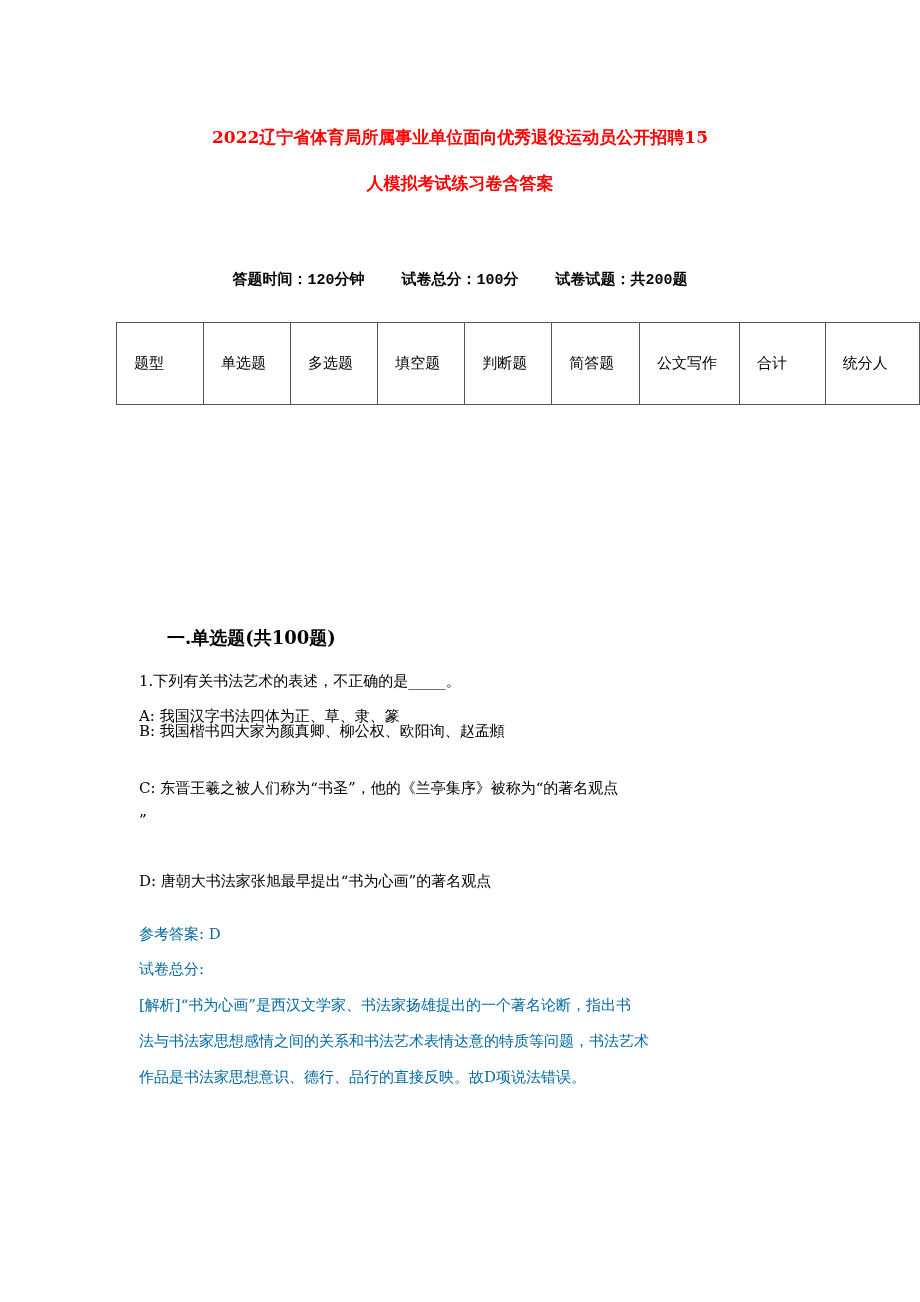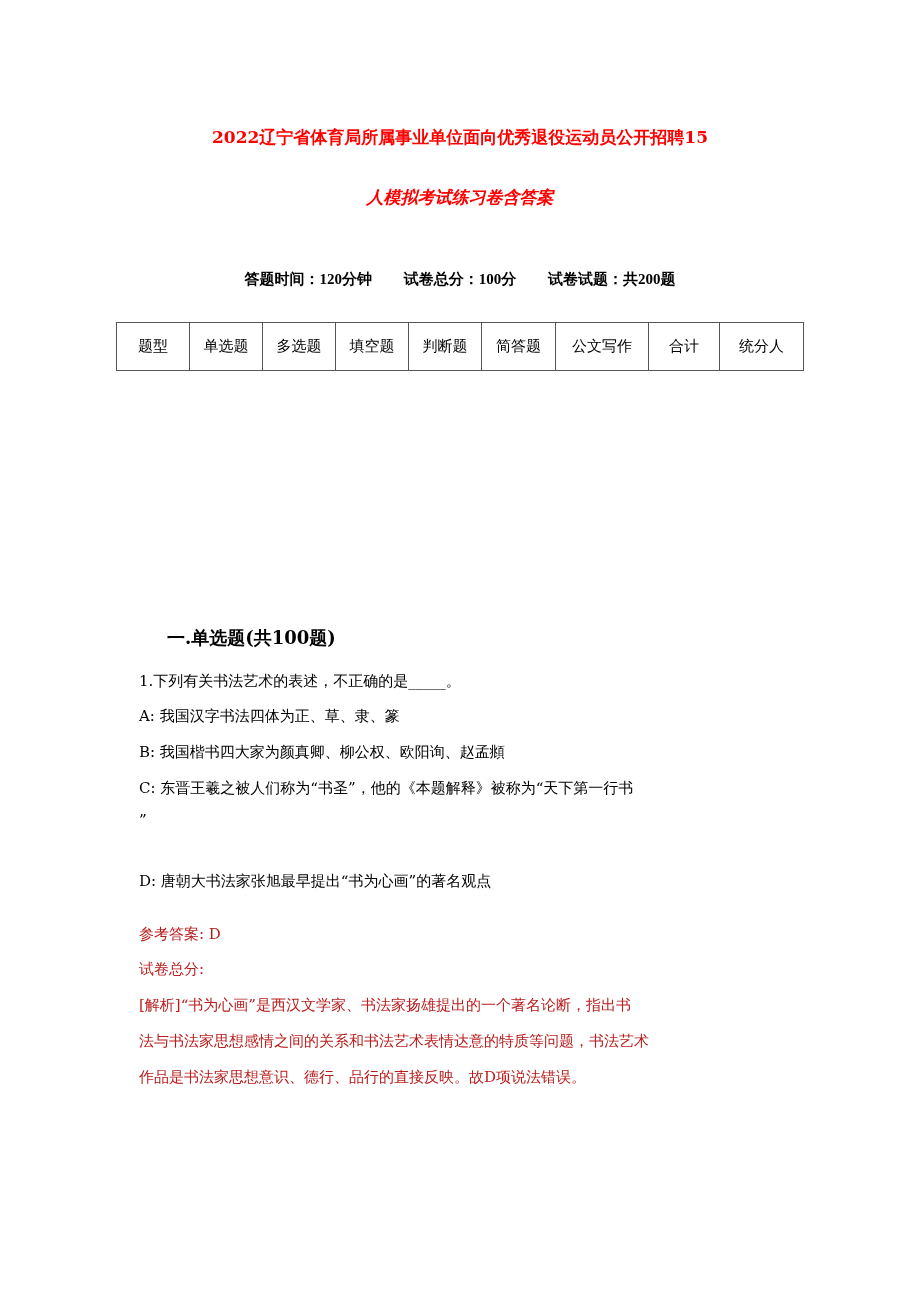--- a/index.html
+++ b/index.html
@@ -1,26 +1,26 @@
 <!DOCTYPE html>
 <html><head>
 <meta charset="utf-8">
 <style>
   html, body { margin:0; padding:0; background:#ffffff; }
   body { width:920px; height:1302px; position:relative; overflow:hidden; font-family:"DejaVu Serif", serif; color:#000; }
   .title { position:absolute; left:0; width:920px; text-align:center; color:#ff0000; font-family:"DejaVu Serif", serif; font-weight:bold; font-size:17px; letter-spacing:0px; }
   .t1 { top:126px; }
-  .t2 { top:186px;font-style:italic; }
-  .meta { position:absolute; top:270px; left:0; width:920px; text-align:center; font-family:Liberation Serif, serif; font-weight:bold; font-size:15px; }
+  .t2 { top:172px; }
+  .meta { position:absolute; top:270px; left:0; width:920px; text-align:center; font-family:Liberation Mono, monospace; font-weight:bold; font-size:15px; }
   .meta span { display:inline-block; margin:0 14px; }
   table.score { position:absolute; left:116px; top:322px; border-collapse:collapse; font-family:"DejaVu Sans", sans-serif; font-size:15px; }
-  table.score td { border:1px solid #555; text-align:center; padding:0; height:47px; }
+  table.score td { border:1px solid #555; text-align:left; padding:17px; height:47px; }
   .sec { position:absolute; left:139px; top:626px; font-family:"DejaVu Serif", serif; font-size:18px; font-weight:bold;margin-left:28px; }
   .line { position:absolute; left:139px; font-family:"DejaVu Serif", serif; font-size:15px; white-space:nowrap; }
-  .red { color:#b91c1c; }
+  .red { color:#0369a1; }
 </style>
 </head>
 <body>
 
 <div class="title t1">2022辽宁省体育局所属事业单位面向优秀退役运动员公开招聘15</div>
 <div class="title t2">人模拟考试练习卷含答案</div>
 
 <div class="meta">
   <span>答题时间：120分钟</span>
   <span>试卷总分：100分</span>
@@ -40,22 +40,22 @@
     <td style="width:70px">合计</td>
     <td style="width:83px">统分人</td>
   </tr>
 </tbody>
   </table>
 
 <div class="sec">一.单选题(共100题)</div>
 
 <div class="line" style="top:672px">1.下列有关书法艺术的表述，不正确的是_____。</div>
 <div class="line" style="top:707px">A: 我国汉字书法四体为正、草、隶、篆</div>
-<div class="line" style="top:743px">B: 我国楷书四大家为颜真卿、柳公权、欧阳询、赵孟頫</div>
-<div class="line" style="top:779px">C: 东晋王羲之被人们称为“书圣”，他的《本题解释》被称为“天下第一行书</div>
+<div class="line" style="top:722px">B: 我国楷书四大家为颜真卿、柳公权、欧阳询、赵孟頫</div>
+<div class="line" style="top:779px">C: 东晋王羲之被人们称为“书圣”，他的《兰亭集序》被称为“的著名观点</div>
 <div class="line" style="top:811px">”</div>
 <div class="line" style="top:872px">D: 唐朝大书法家张旭最早提出“书为心画”的著名观点</div>
 
 <div class="line red" style="top:925px">参考答案: D</div>
 <div class="line red" style="top:960px">试卷总分:</div>
 <div class="line red" style="top:996px">[解析]“书为心画”是西汉文学家、书法家扬雄提出的一个著名论断，指出书</div>
 <div class="line red" style="top:1032px">法与书法家思想感情之间的关系和书法艺术表情达意的特质等问题，书法艺术</div>
 <div class="line red" style="top:1068px">作品是书法家思想意识、德行、品行的直接反映。故D项说法错误。</div>
 
 </body></html>

